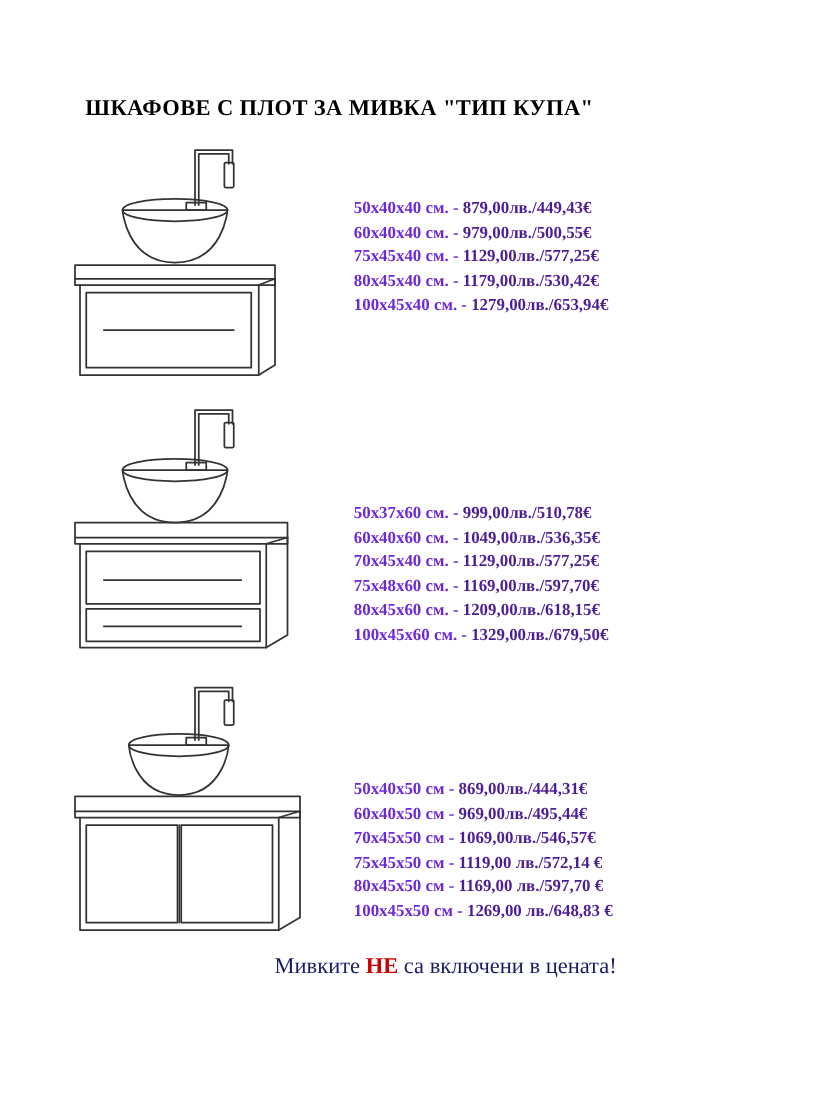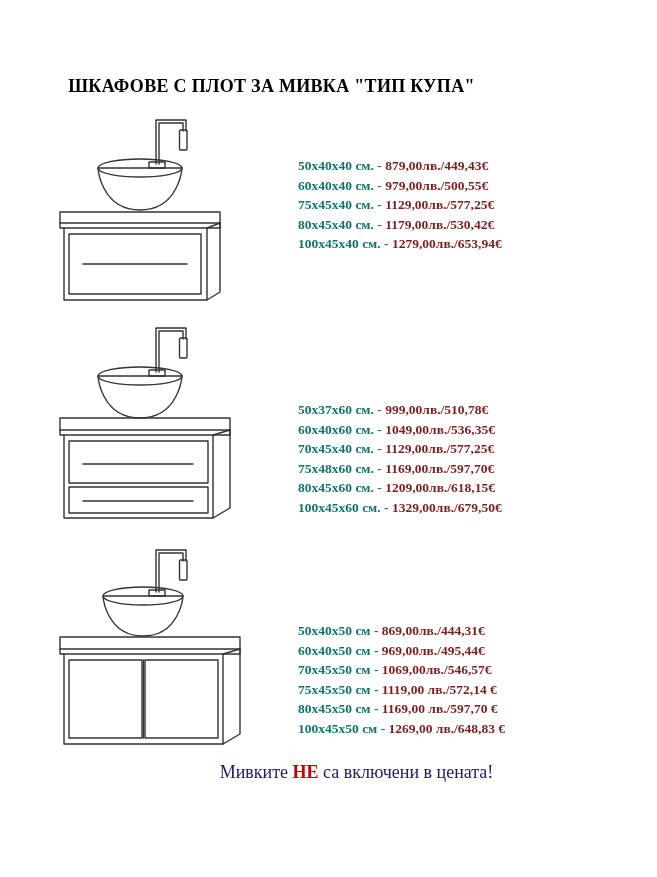--- a/index.html
+++ b/index.html
@@ -51,22 +51,22 @@
 
   
   .price-block {
     position: absolute;
     font-family: "Liberation Serif", serif;
     font-size: 13.5px;
     font-weight: bold;
     line-height: 19.5px;
     white-space: nowrap;
   }
-  .price-row .dim { color: #0f766e; margin-left: 15px; }
-  .price-row .val { color: #7f1d1d; }
+  .price-row .dim { color: #6d28d9; }
+  .price-row .val { color: #4c1d95; }
 
   #block1 { left: 283px; top: 156px; }
   #block2 { left: 283px; top: 400px; font-family: Liberation Serif, serif; }
   #block3 { left: 283px; top: 621px; }
 
   
   .drawing {
     position: absolute;
   }
   .drawing svg { display: block; }

